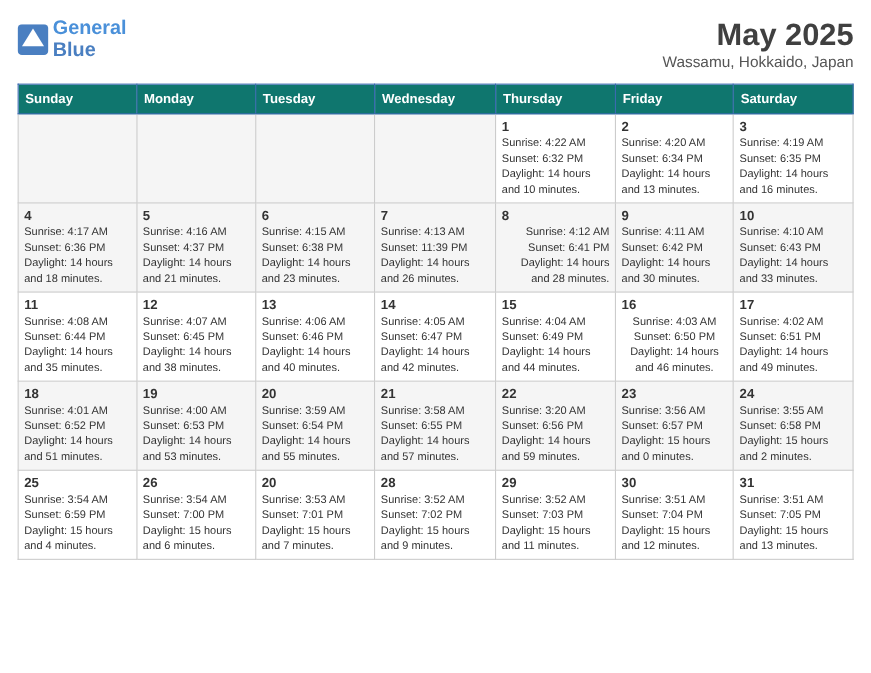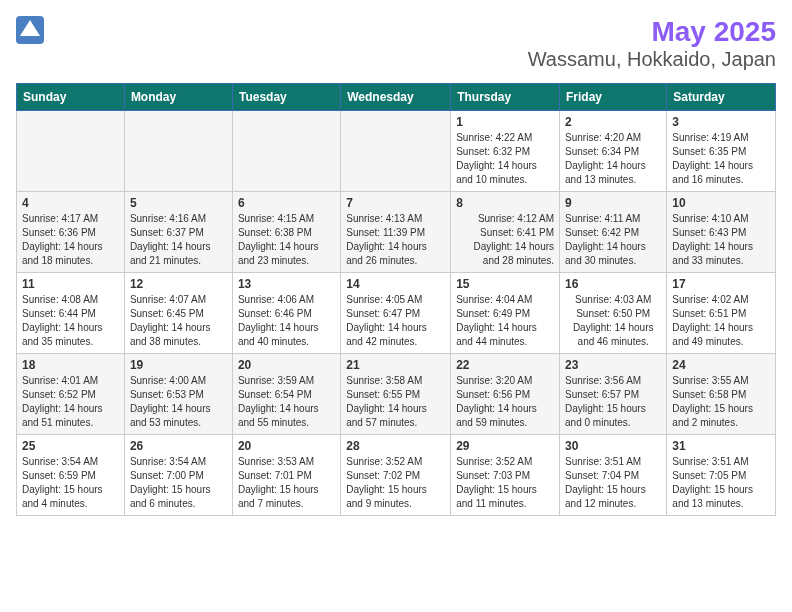--- a/index.html
+++ b/index.html
@@ -33,24 +33,24 @@
       width: 28px;
       height: 28px;
       margin-right: 4px;
     }
     .title-block {
       text-align: right;
     }
     .month-title {
       font-size: 28px;
       font-weight: bold;
-      color: #8b5cf6;
+      color: #404040;
     }
     .location-title {
-      font-size: 20px;
+      font-size: 14px;
       color: #555;
     }
     table {
       width: 100%;
       border-collapse: collapse;
       font-size: 10.5px;
     }
     thead tr th {
       background: #0f766e;
       color: #fff;
@@ -93,20 +93,24 @@
   </style>
 </head>
 <body>
 
 <div class="header">
   <div class="logo">
     <svg class="logo-icon" viewBox="0 0 28 28">
       <rect x="0" y="0" width="28" height="28" rx="4" fill="#4a7fc1"></rect>
       <polygon points="14,4 24,20 4,20" fill="white"></polygon>
     </svg>
+    <div class="logo-text">
+      <span>General</span><br>
+      <span style="color:#4a7fc1">Blue</span>
+    </div>
   </div>
   <div class="title-block">
     <div class="month-title">May 2025</div>
     <div class="location-title">Wassamu, Hokkaido, Japan</div>
   </div>
 </div>
 
 <table>
   <thead>
     <tr id="weekday-header">
@@ -151,21 +155,21 @@
         <td>
           <div class="day-num">4</div>
           <div class="day-info" style="white-space: pre-line;">Sunrise: 4:17 AM
 Sunset: 6:36 PM
 Daylight: 14 hours
 and 18 minutes.</div>
         </td>
         <td>
           <div class="day-num">5</div>
           <div class="day-info" style="white-space: pre-line;">Sunrise: 4:16 AM
-Sunset: 6:37 PM
+Sunset: 4:37 PM
 Daylight: 14 hours
 and 21 minutes.</div>
         </td>
         <td>
           <div class="day-num">6</div>
           <div class="day-info" style="white-space: pre-line;">Sunrise: 4:15 AM
 Sunset: 6:38 PM
 Daylight: 14 hours
 and 23 minutes.</div>
         </td>

